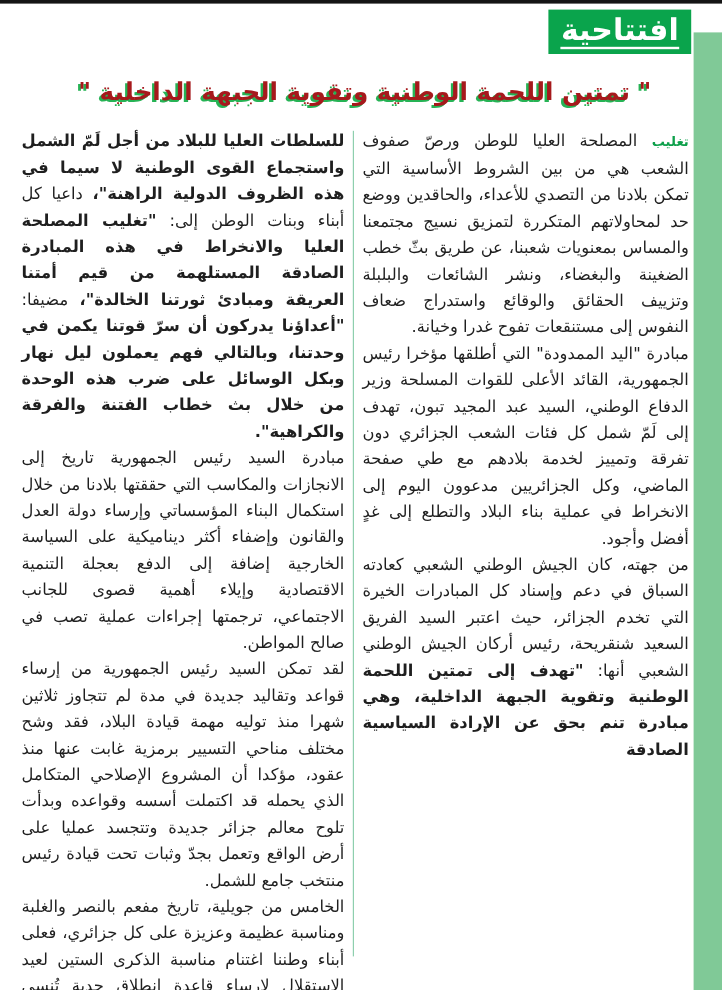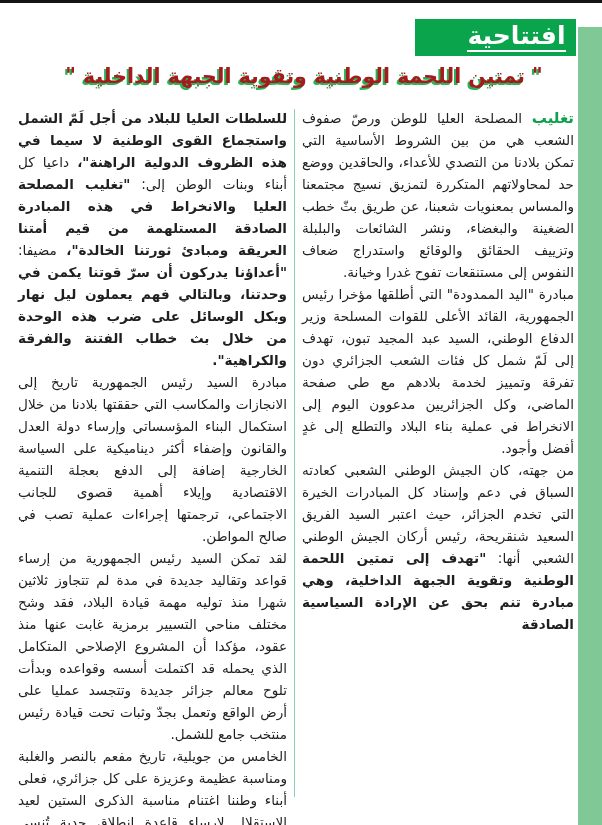--- a/index.html
+++ b/index.html
@@ -13,23 +13,23 @@
     direction:rtl;
   }
   .top-rule{
     position:absolute;top:0;left:0;right:0;height:3px;background:#151515;
   }
   .side-stripe{
     position:absolute;top:27px;right:0;width:24px;height:798px;
     background:#80c997;
   }
   .section-box{
-    position:absolute;top:19px;right:26px;width:119px;height:37px;
+    position:absolute;top:8px;right:26px;width:119px;height:37px;
     background:#0aa44c;
-    display:flex;align-items:center;justify-content:center;padding-left:42px;
+    display:flex;align-items:center;justify-content:center;
   }
   .section-box span{
     color:#ffffff;font-weight:bold;font-size:25px;line-height:1;
     border-bottom:2px solid #ffffff;padding-bottom:2px;
   }
   .title{
     position:absolute;top:64px;right:40px;left:46px;
     margin:0;text-align:center;
     font-size:20.5px;font-weight:bold;
     color:#a6191c;
@@ -43,21 +43,21 @@
   .col{
     font-size:13.6px;line-height:22px;color:#1f1f1f;
     text-align:justify;
   }
   .col p{margin:0 0 0 0;}
   .col-right{width:272px;}
   .divider{
     width:1px;background:#8ecfae;margin:2px 7px 0 7px;height:688px;flex:none;
   }
   .col-left{flex:1;}
-  .lead{color:#0ea04b;font-weight:bold;font-size:15px;}
+  .lead{color:#0ea04b;font-weight:bold;font-size:11px;}
   .b{font-weight:bold;}
 </style>
 </head>
 <body>
 
 <div class="page">
   <div class="top-rule"></div>
   <div class="side-stripe"></div>
 
   <div class="section-box">

